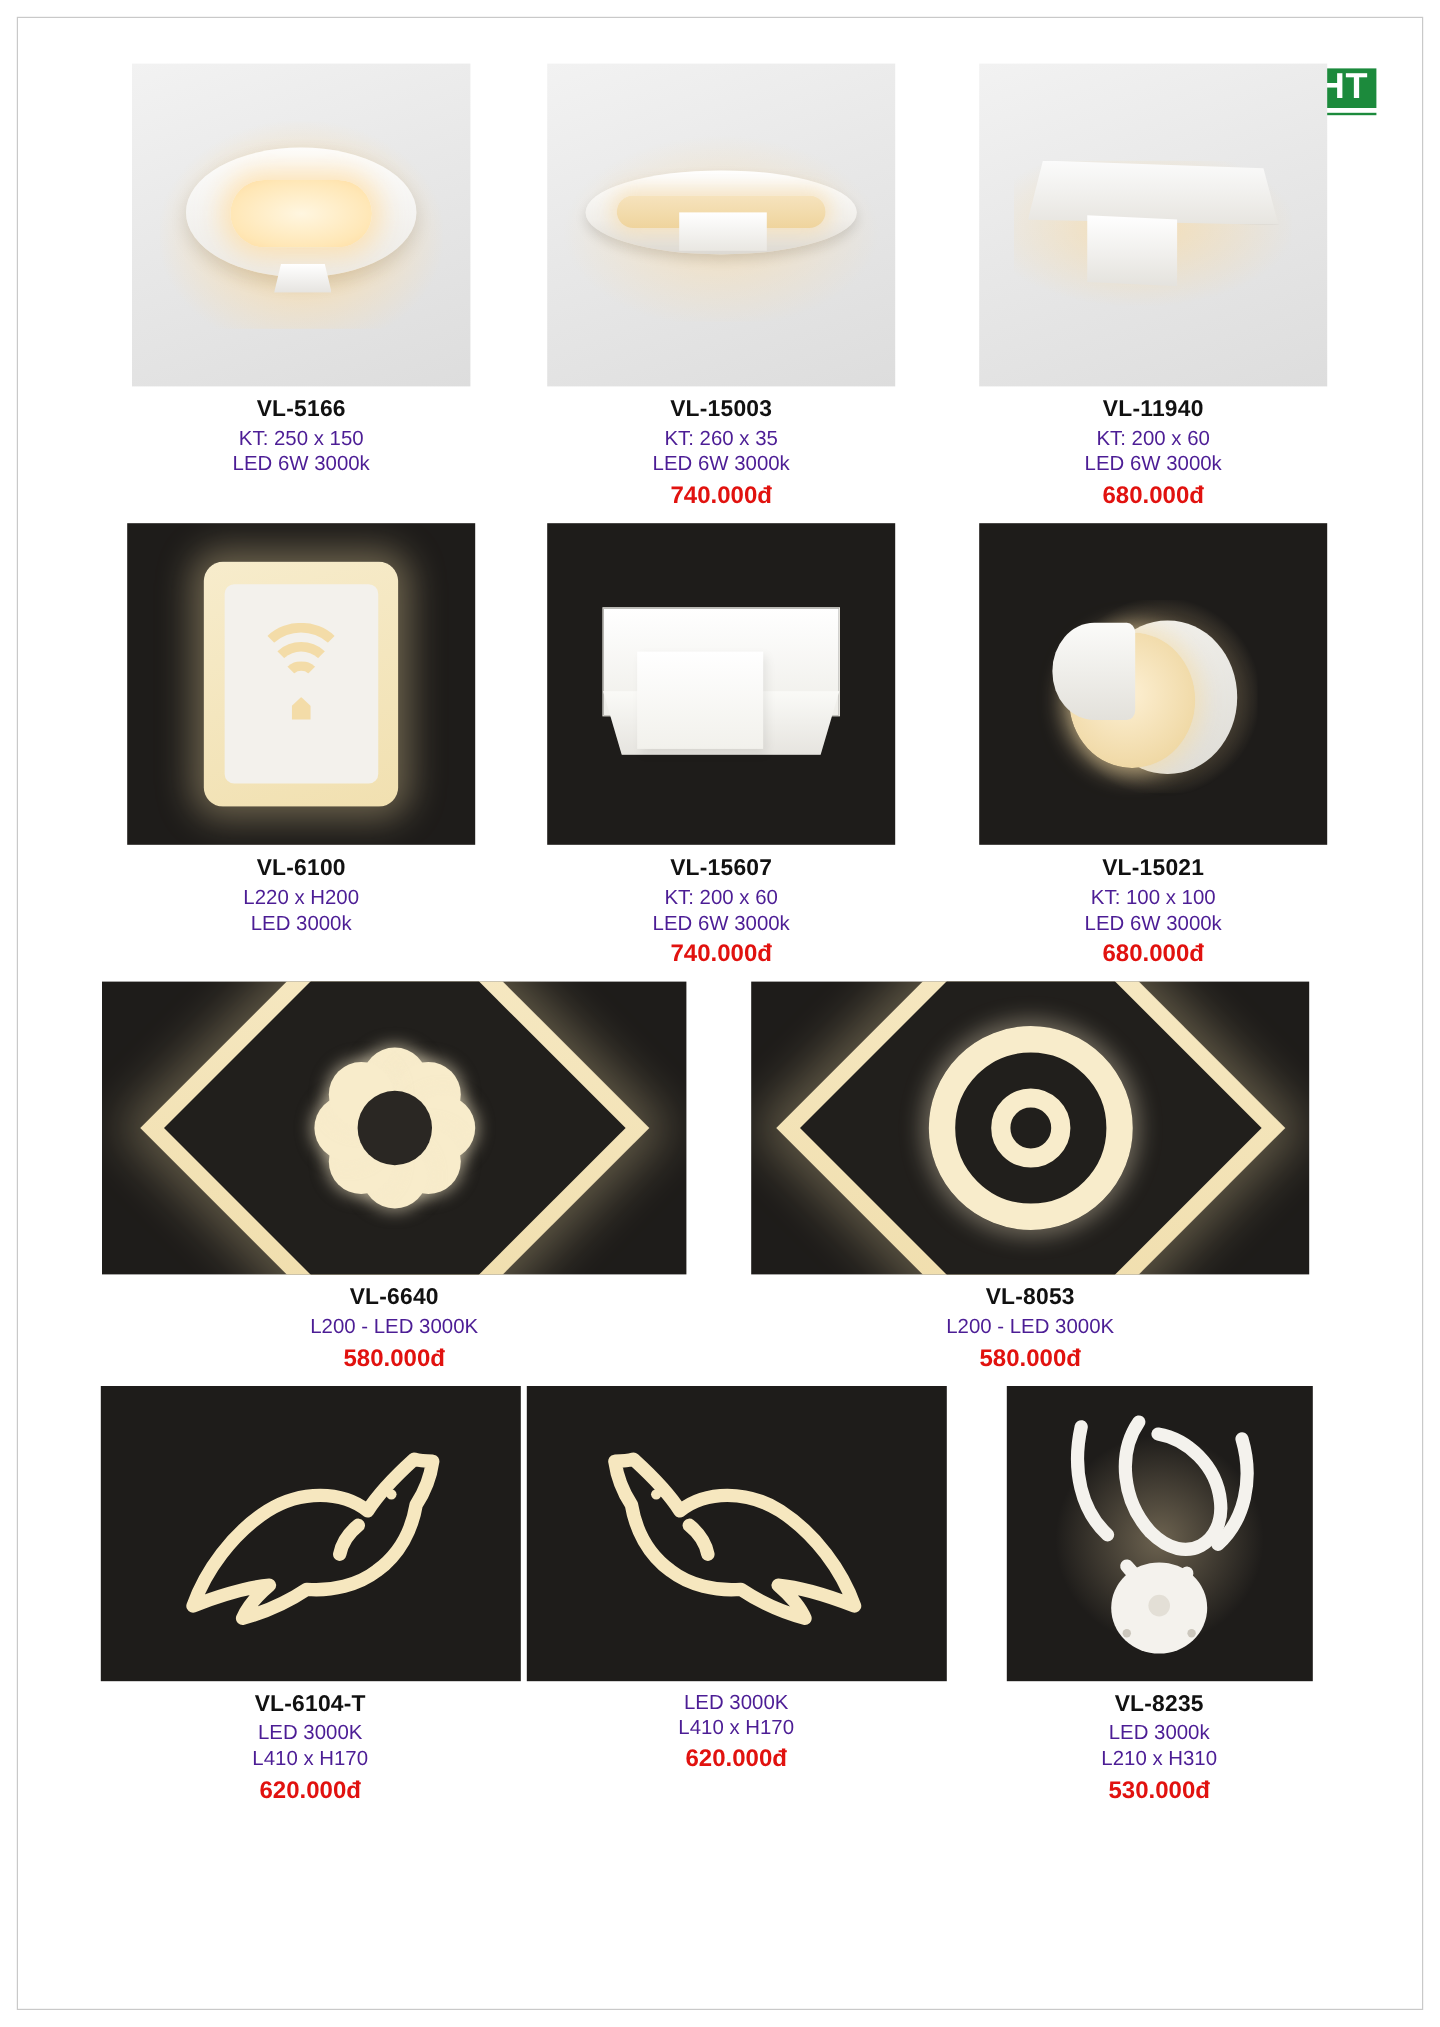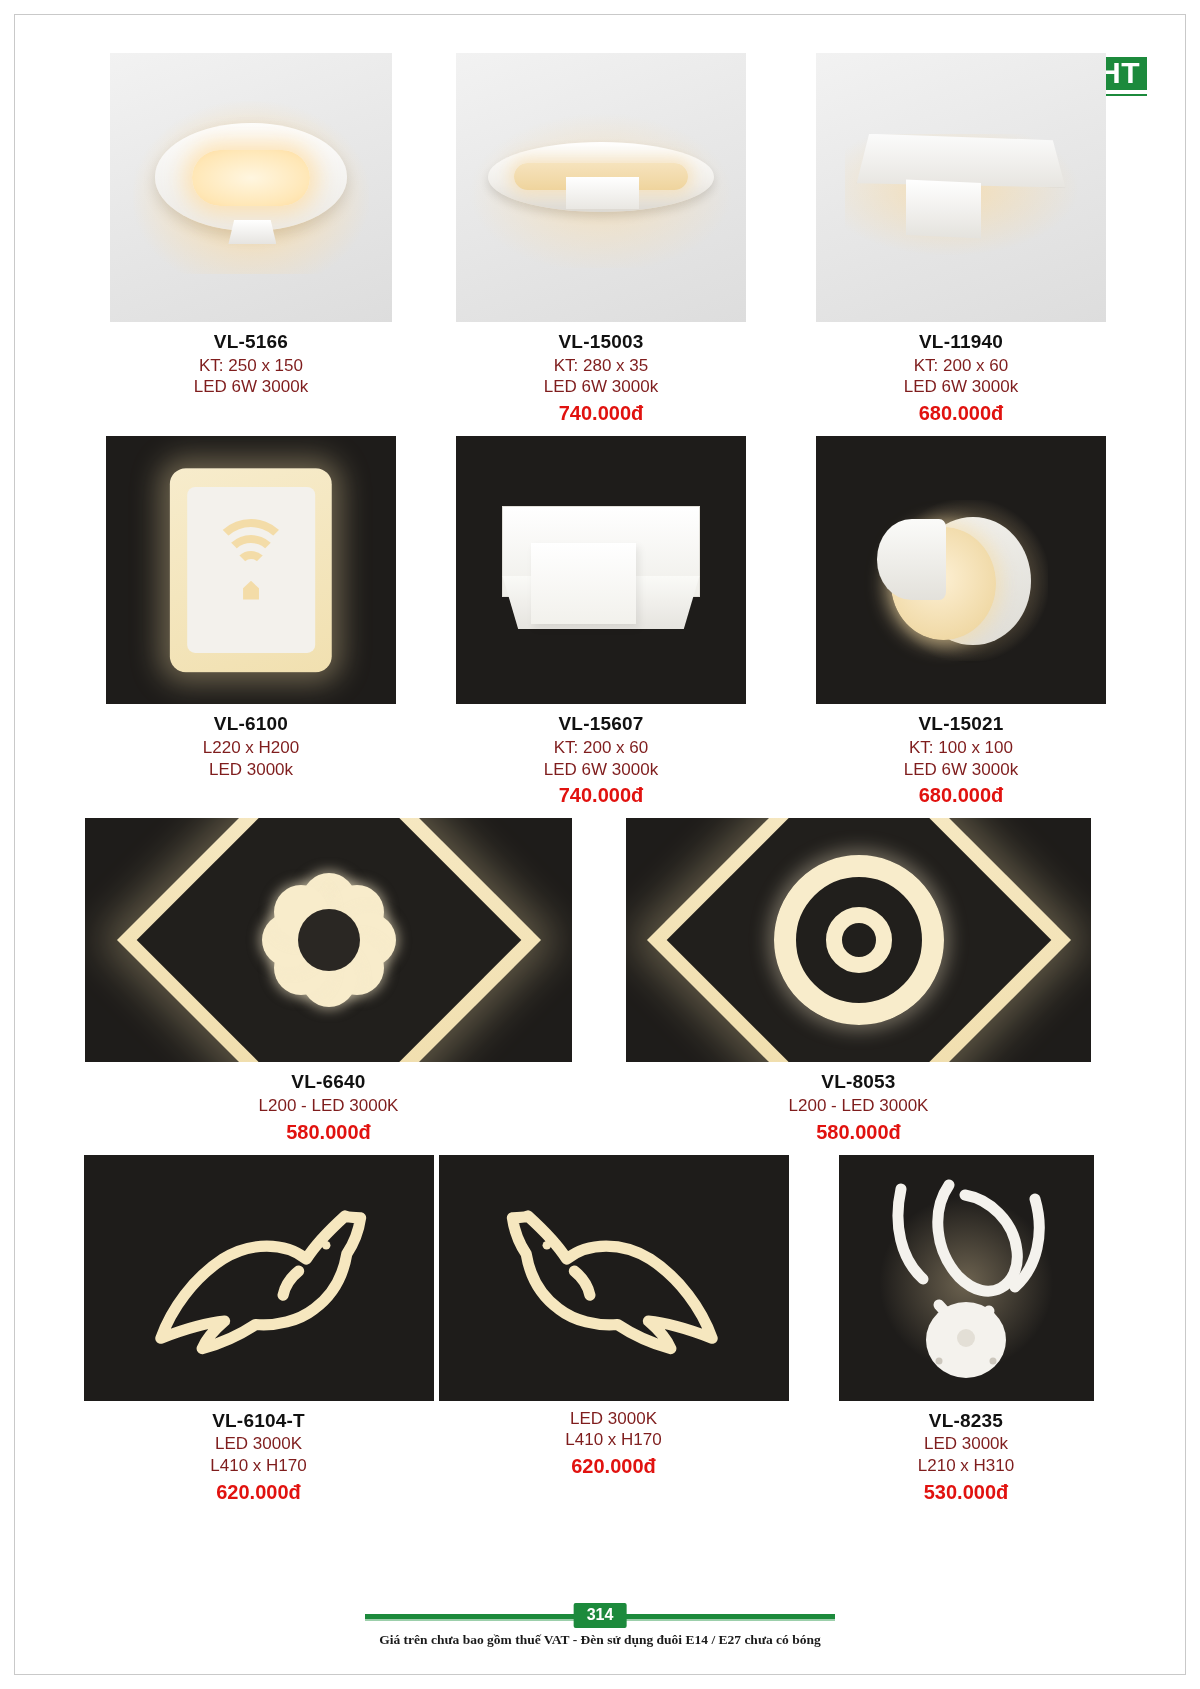--- a/index.html
+++ b/index.html
@@ -84,21 +84,21 @@
   }
   .code {
     font-size: 19px;
     font-weight: bold;
     color: #111;
     letter-spacing: 0.2px;
     line-height: 1.35;
   }
   .spec {
     font-size: 17px;
-    color: #7f1d1d;
+    color: #4c1d95;
     line-height: 1.28;
   }
   .price {
     font-size: 20px;
     font-weight: bold;
     color: #e1120f;
     line-height: 1.5;
   }
 
   
@@ -379,21 +379,21 @@
 
         <div class="cell" style="width:360px;">
           <div class="photo ph-light" style="width:290px;height:269px;margin:0 auto;">
             <div class="s15003-glow"></div>
             <div class="s15003-ring"></div>
             <div class="s15003-slot"></div>
             <div class="s15003-box"></div>
           </div>
           <div class="caption">
             <div class="code">VL-15003</div>
-            <div class="spec">KT: 280 x 35</div>
+            <div class="spec">KT: 260 x 35</div>
             <div class="spec">LED 6W 3000k</div>
             <div class="price">740.000đ</div>
           </div>
         </div>
 
         <div class="cell" style="width:360px;">
           <div class="photo ph-light" style="width:290px;height:269px;margin:0 auto;">
             <div class="s14234-glow"></div>
             <div class="s14234-plate"></div>
             <div class="s14234-body"></div>
@@ -560,22 +560,15 @@
             <div class="code">VL-8235</div>
             <div class="spec">LED 3000k</div>
             <div class="spec">L210 x H310</div>
             <div class="price">530.000đ</div>
           </div>
         </div>
       </div>
 
     </div>
 
-    <div class="footer">
-      <div class="footer-bar">
-        <div class="line"></div>
-        <div class="pagebox">314</div>
-      </div>
-      <div class="footer-note">Giá trên chưa bao gồm thuế VAT - Đèn sử dụng đuôi E14 / E27 chưa có bóng</div>
-    </div>
 
   </div>
 </div>
 
 </body></html>

